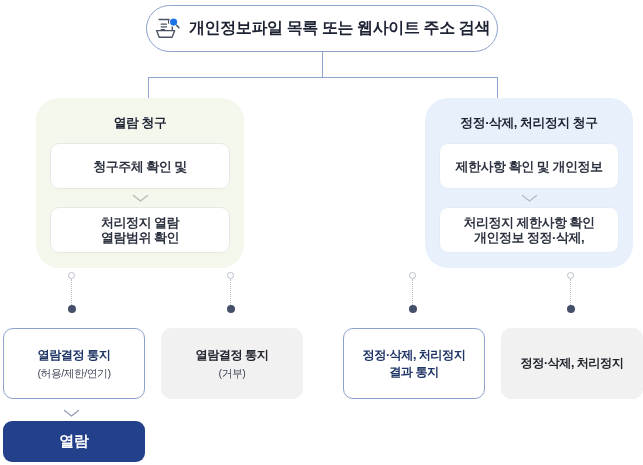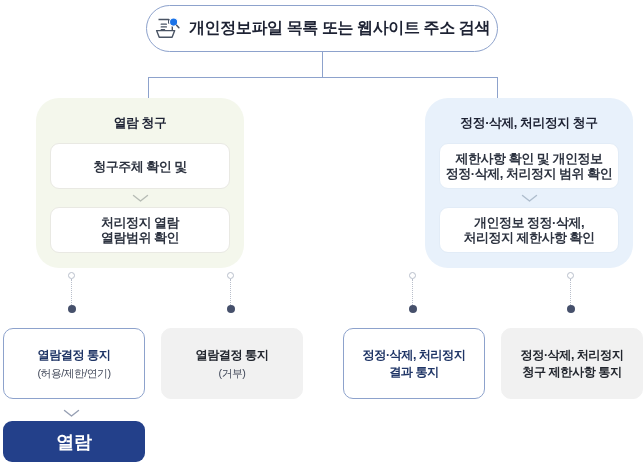--- a/index.html
+++ b/index.html
@@ -88,21 +88,21 @@
   }
 
   
   .chev-cta{position:absolute;left:59px;top:406px;width:24px;height:14px;
     display:flex;align-items:center;justify-content:center;}
   .cta{
     position:absolute;left:3px;top:421px;width:142px;height:41px;
     background:#23408a;border-radius:9px;
     display:flex;align-items:center;justify-content:center;
   }
-  .cta span{font-size:18px;font-weight:700;color:#ffffff;letter-spacing:-0.3px;}
+  .cta span{font-size:15px;font-weight:700;color:#ffffff;letter-spacing:-0.3px;}
 </style>
 </head>
 <body>
 
 <div id="stage">
 
   <div class="top-pill">
     <svg class="doc-search-icon" viewBox="0 0 26 26">
       <path d="M4.5 3.5h10.2l3.6 3.6v7.4" fill="none" stroke="#4a5464" stroke-width="1.4" stroke-linejoin="round"></path>
       <path d="M14.7 3.5v3.6h3.6" fill="none" stroke="#4a5464" stroke-width="1.4" stroke-linejoin="round"></path>
@@ -132,30 +132,29 @@
     <div class="step-box">
       <span class="l">처리정지 열람</span>
       <span class="l">열람범위 확인</span>
     </div>
   </div>
 
   <div class="panel right">
     <div class="panel-title">정정·삭제, 처리정지 청구</div>
     <div class="step-box">
       <span class="l">제한사항 확인 및 개인정보</span>
-      <span class="l">정정·삭제, 처리정지 범위 확인</span>
     </div>
     <div class="chev">
       <svg width="17" height="9" viewBox="0 0 17 9">
           <path d="M1.5 1.5L8.5 7l7-5.5" fill="none" stroke="#aebdcd" stroke-width="1.4" stroke-linecap="round" stroke-linejoin="round"></path>
         </svg>
     </div>
     <div class="step-box">
+      <span class="l">처리정지 제한사항 확인</span>
       <span class="l">개인정보 정정·삭제,</span>
-      <span class="l">처리정지 제한사항 확인</span>
     </div>
   </div>
 
   <div class="dconn" style="left:67px;top:272px;">
     <div class="ring"></div>
     <div class="dash"></div>
     <div class="dot"></div>
   </div>
   <div class="dconn" style="left:226px;top:272px;">
     <div class="ring"></div>
@@ -183,21 +182,20 @@
     <span class="t2">(거부)</span>
   </div>
 
   <div class="rbox outline" style="left:343px;top:328px;width:142px;height:71px;">
     <span class="t1">정정·삭제, 처리정지</span>
     <span class="t1">결과 통지</span>
   </div>
 
   <div class="rbox filled" style="left:501px;top:328px;width:142px;height:71px;">
     <span class="t1">정정·삭제, 처리정지</span>
-    <span class="t1">청구 제한사항 통지</span>
   </div>
 
   <div class="chev-cta">
     <svg width="17" height="9" viewBox="0 0 17 9">
         <path d="M1.5 1.5L8.5 7l7-5.5" fill="none" stroke="#97a0b4" stroke-width="1.4" stroke-linecap="round" stroke-linejoin="round"></path>
       </svg>
   </div>
   <div class="cta">
     <span>열람</span>
   </div>

